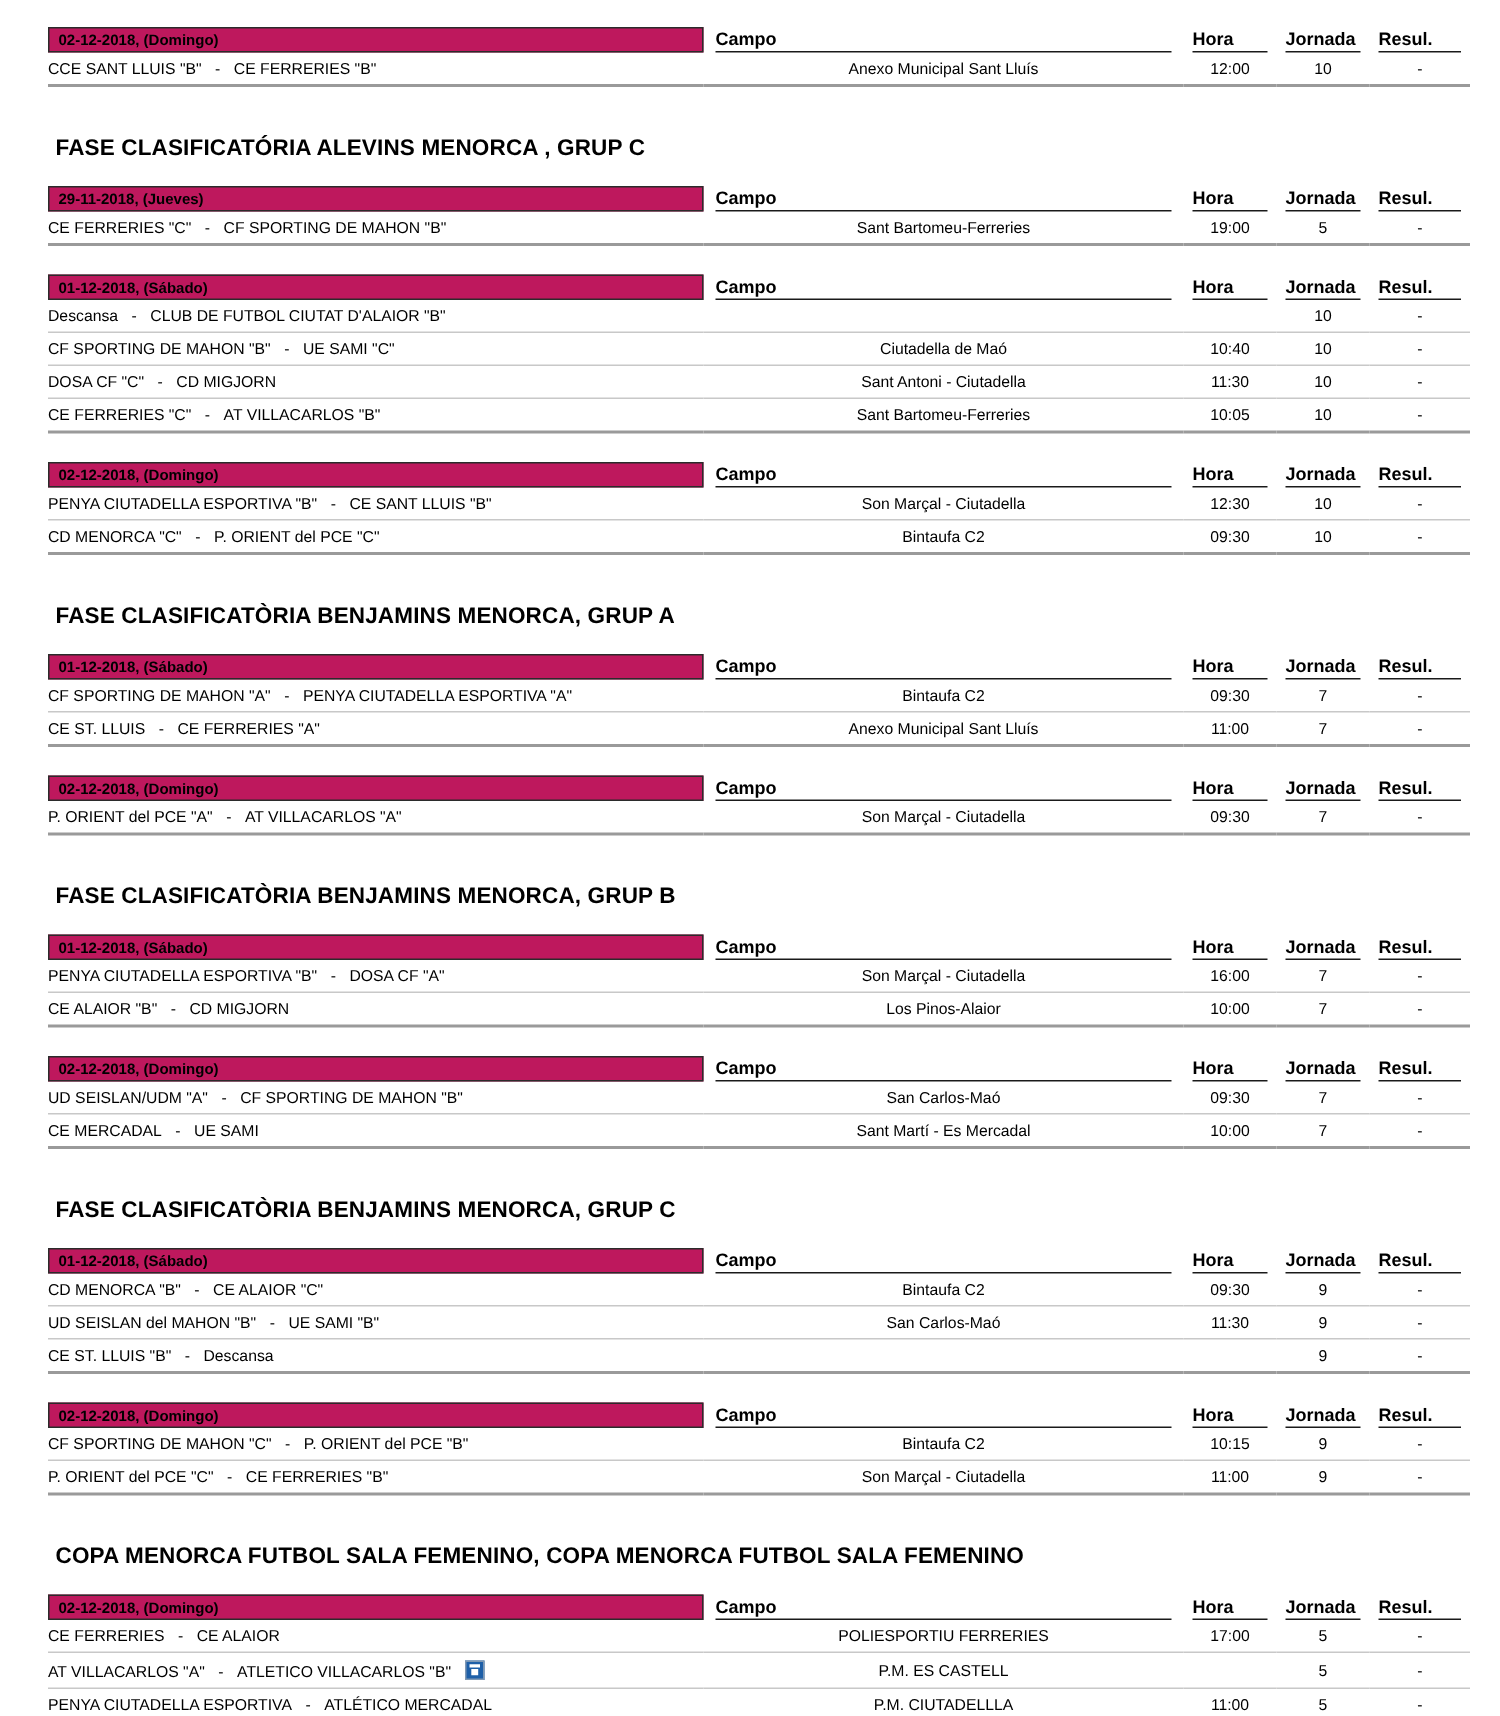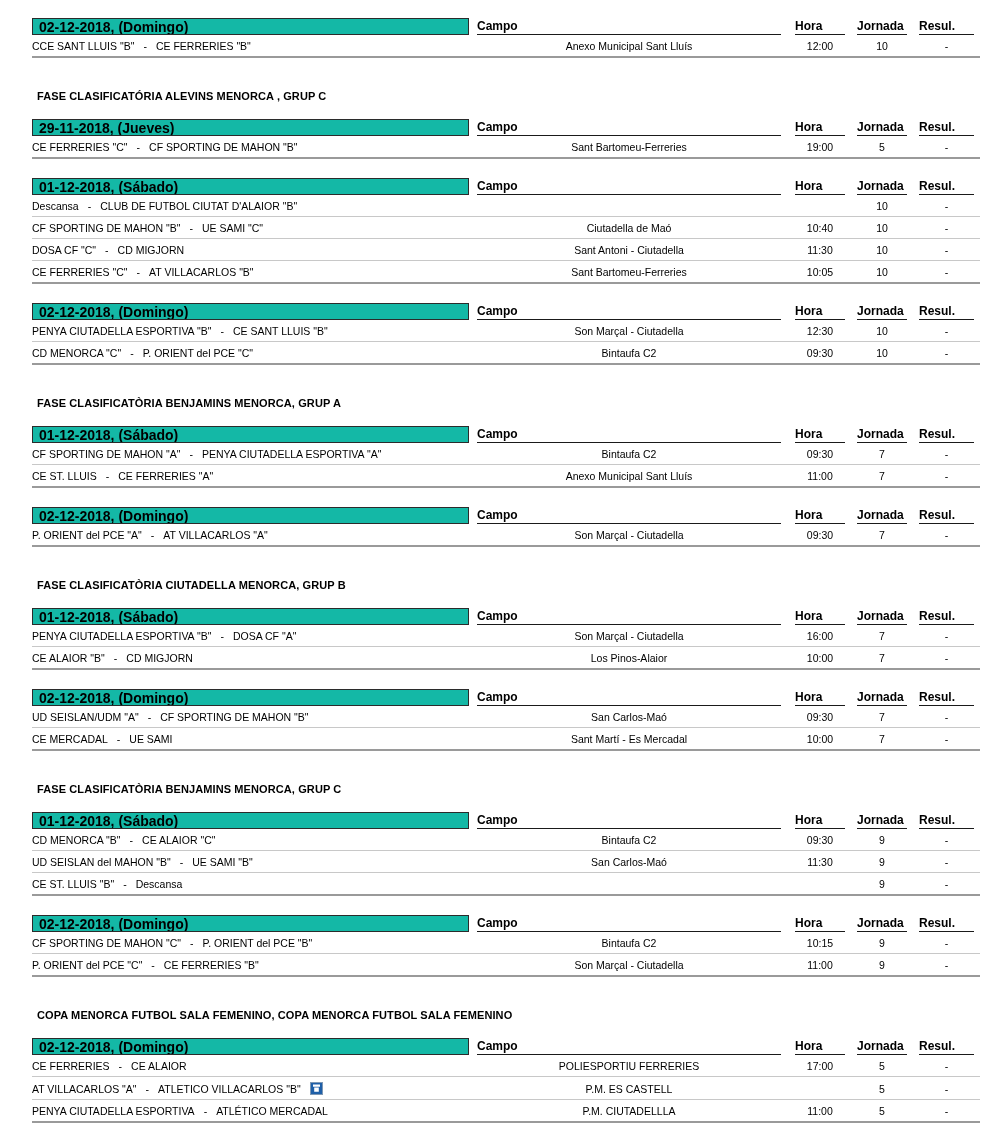--- a/index.html
+++ b/index.html
@@ -15,21 +15,21 @@
     -webkit-font-smoothing: none;
   }
   #page {
     width: 1000px;
     box-sizing: border-box;
     padding: 14px 20px 10px 32px;
   }
 
   
   .section-title {
-    font-size: 11px;
+    font-size: 15px;
     font-weight: bold;
     letter-spacing: 0.1px;
     margin: 17px 0 13px 5px;
     white-space: nowrap;
   }
   #page > .block:first-child { margin-top: 0; }
 
   
   .block { margin-bottom: 4px; }
 
@@ -43,25 +43,25 @@
   .grid col.c-campo  { width: 320px; }
   .grid col.c-hora   { width: 62px;  }
   .grid col.c-jorn   { width: 62px;  }
   .grid col.c-resul  { width: 67px;  }
 
   
   tr.hdr td { padding: 0; vertical-align: bottom; height: 21px; }
 
   .datebox {
     border: 1.4px solid #2b2b2b;
-    background: #14b8a6;
+    background: #be185d;
     height: 17px;
     line-height: 17px;
     padding: 0 6px;
-    font-size: 14px;
+    font-size: 10px;
     font-weight: bold;
     box-sizing: border-box;
     white-space: nowrap;
     overflow: hidden;
   }
   .colhead {
     text-align: left;
     font-size: 12px;
     font-weight: bold;
     border-bottom: 1.4px solid #1a1a1a;
@@ -359,21 +359,21 @@
             <td class="campo">Son Marçal - Ciutadella</td>
             <td class="hora">09:30</td>
             <td class="jorn">7</td>
             <td class="resul">-</td>
           </tr>
         </tbody>
       </table>
       <div style="height: 15px;"></div>
     </div>
     <div class="block">
-      <div class="section-title">FASE CLASIFICATÒRIA CIUTADELLA MENORCA, GRUP B</div>
+      <div class="section-title">FASE CLASIFICATÒRIA BENJAMINS MENORCA, GRUP B</div>
       <table class="grid">
         <colgroup>
           <col class="c-match">
           <col class="c-campo">
           <col class="c-hora">
           <col class="c-jorn">
           <col class="c-resul">
         </colgroup>
         <tbody>
           <tr class="hdr">

